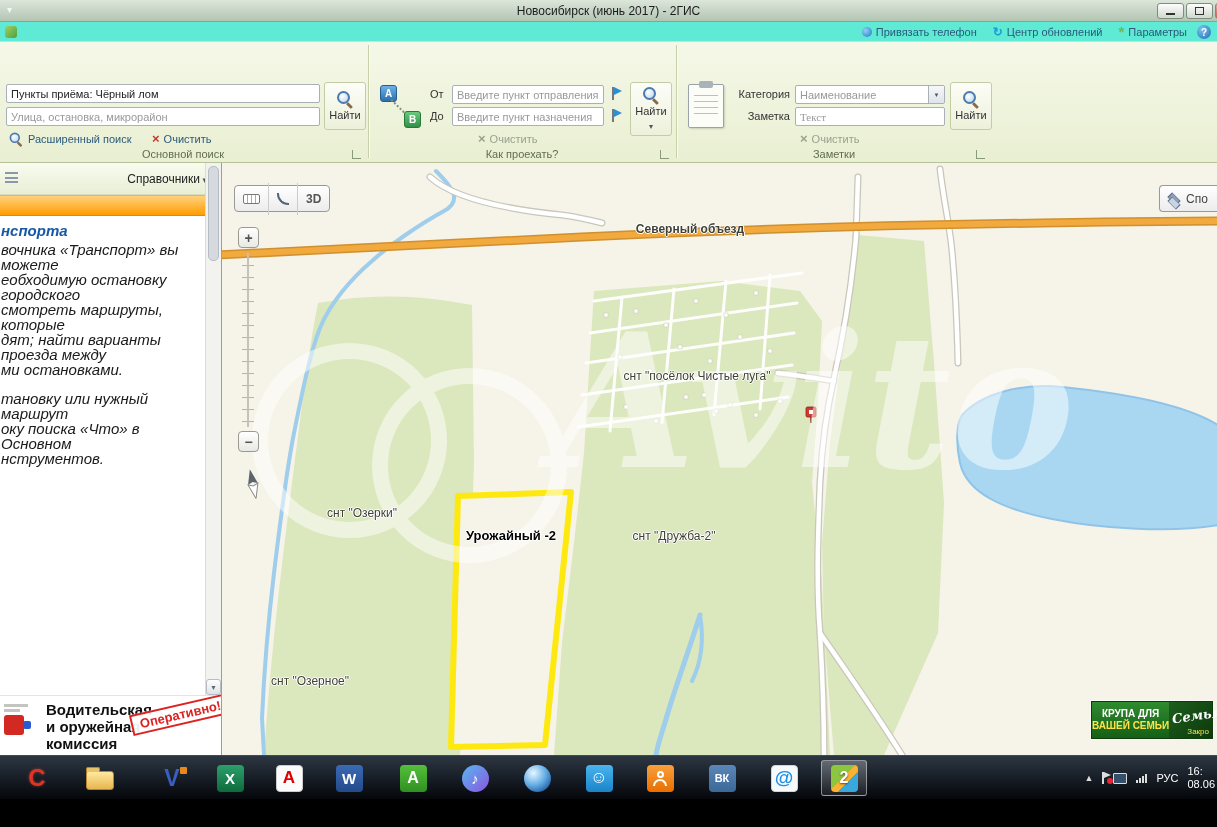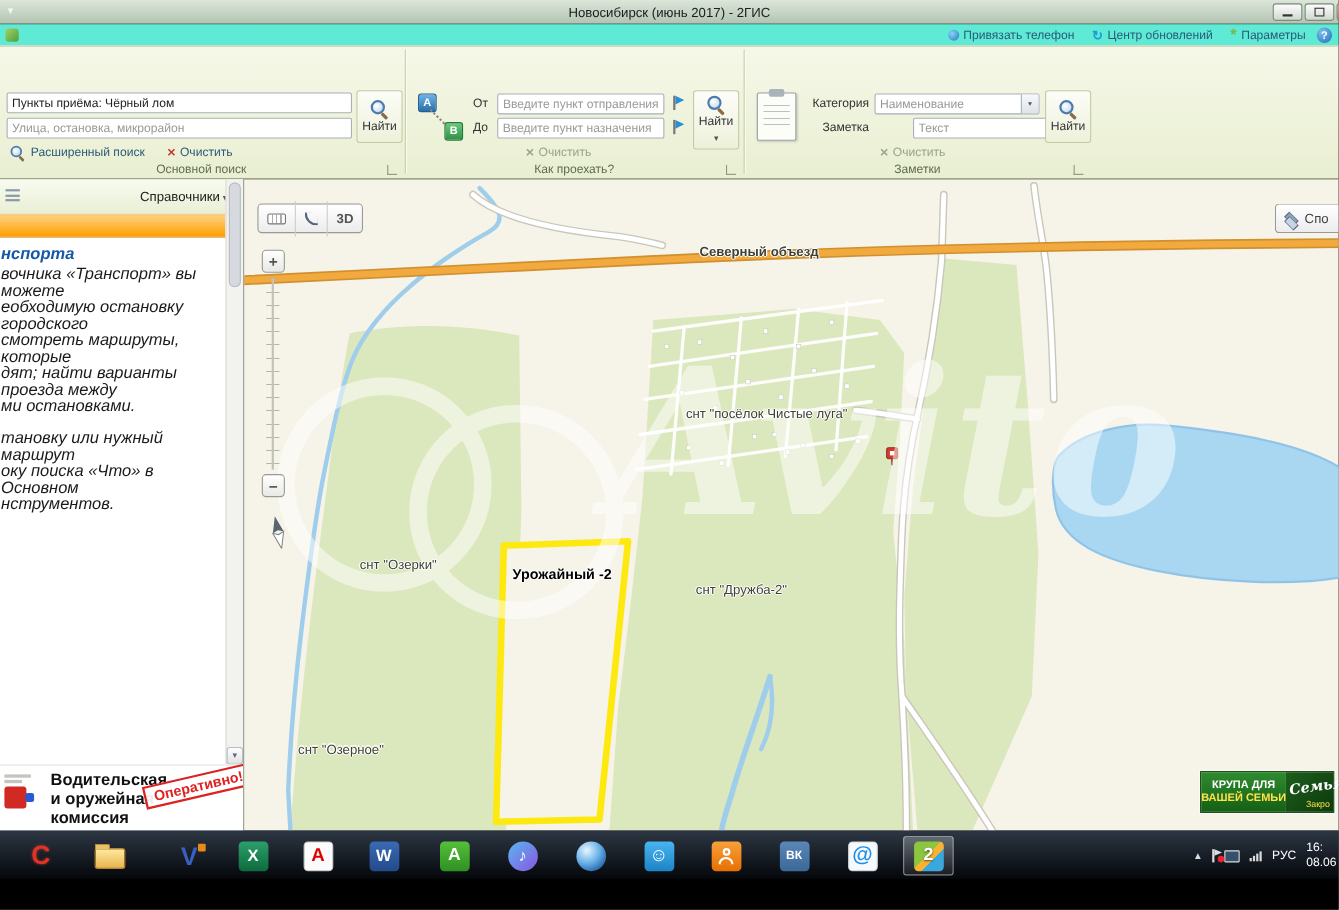--- a/index.html
+++ b/index.html
@@ -248,21 +248,21 @@
   <div class="launcher" style="left:352px;top:108px;"></div>
 
   <div class="vsep" style="left:368px;"></div>
 
   <div class="route-ic" style="left:378px;top:42px;">
     <span class="route-a">A</span>
     <span class="route-dots"></span>
     <span class="route-b">B</span>
   </div>
   <div class="rb-label" style="left:430px;top:46px;">От</div>
-  <input class="rb-input" style="left: 452px; top: 43px; width: 152px; text-align: center;" placeholder="Введите пункт отправления">
+  <input class="rb-input" style="left: 452px; top: 43px; width: 152px;" placeholder="Введите пункт отправления">
   <span class="cssflag" style="left:612px;top:45px;"></span>
   <div class="rb-label" style="left:430px;top:68px;">До</div>
   <input class="rb-input" style="left: 452px; top: 65px; width: 152px;" placeholder="Введите пункт назначения">
   <span class="cssflag" style="left:612px;top:67px;"></span>
   <div class="find-btn" style="left:630px;top:40px;width:42px;height:54px;">
     <span class="mag"></span>
     <span>Найти</span>
     <span class="caret"></span>
   </div>
   <div class="link-row disabled" style="left:478px;top:89px;">
@@ -272,21 +272,21 @@
   <div class="gtitle" style="left:368px;width:308px;">Как проехать?</div>
   <div class="launcher" style="left:660px;top:108px;"></div>
 
   <div class="vsep" style="left:676px;"></div>
 
   <div class="notes-ic" style="left:688px;top:42px;"></div>
   <div class="rb-label" style="left:720px;top:46px;width:70px;text-align:right;">Категория</div>
   <input class="rb-input" style="left: 795px; top: 43px; width: 150px; color: rgb(153, 153, 153);" value="Наименование">
   <div class="combo-arrow" style="left:928px;top:44px;"></div>
   <div class="rb-label" style="left:720px;top:68px;width:70px;text-align:right;">Заметка</div>
-  <input class="rb-input" style="left: 830px; top: 65px; width: 150px;" placeholder="Текст">
+  <input class="rb-input" style="left: 795px; top: 65px; width: 150px; font-family: Liberation Serif, serif;" placeholder="Текст">
   <div class="link-row disabled" style="left:800px;top:89px;">
     <span class="grayx"></span>
     <span>Очистить</span>
   </div>
   <div class="find-btn" style="left:950px;top:40px;width:42px;height:48px;">
     <span class="mag"></span>
     <span>Найти</span>
   </div>
   <div class="gtitle" style="left:676px;width:316px;">Заметки</div>
   <div class="launcher" style="left:976px;top:108px;"></div>
@@ -409,21 +409,21 @@
 
   <div class="wm">
     <div class="wm-c" style="left:0;top:30px;"></div>
     <div class="wm-c" style="left:120px;top:55px;"></div>
     <div class="wm-text">Avito</div>
   </div>
 
   <div class="mlabel" style="left:468px;top:66px;font-weight:bold;">Северный объезд</div>
   <div class="mlabel" style="left:475px;top:213px;">снт "посёлок Чистые луга"</div>
   <div class="mlabel" style="left:140px;top:350px;">снт "Озерки"</div>
-  <div class="mlabel bold" style="left:289px;top:359px;text-align:center;">Урожайный -2</div>
+  <div class="mlabel bold" style="left:289px;top:372px;text-align:center;">Урожайный -2</div>
   <div class="mlabel" style="left:452px;top:373px;">снт "Дружба-2"</div>
   <div class="mlabel" style="left:88px;top:518px;">снт "Озерное"</div>
 
   <div class="map-toolbar">
     <div class="mt-seg">
         <span class="ruler-ic"></span>
       </div>
     <div class="mt-seg">
         <span class="angle-ic"></span>
       </div>

